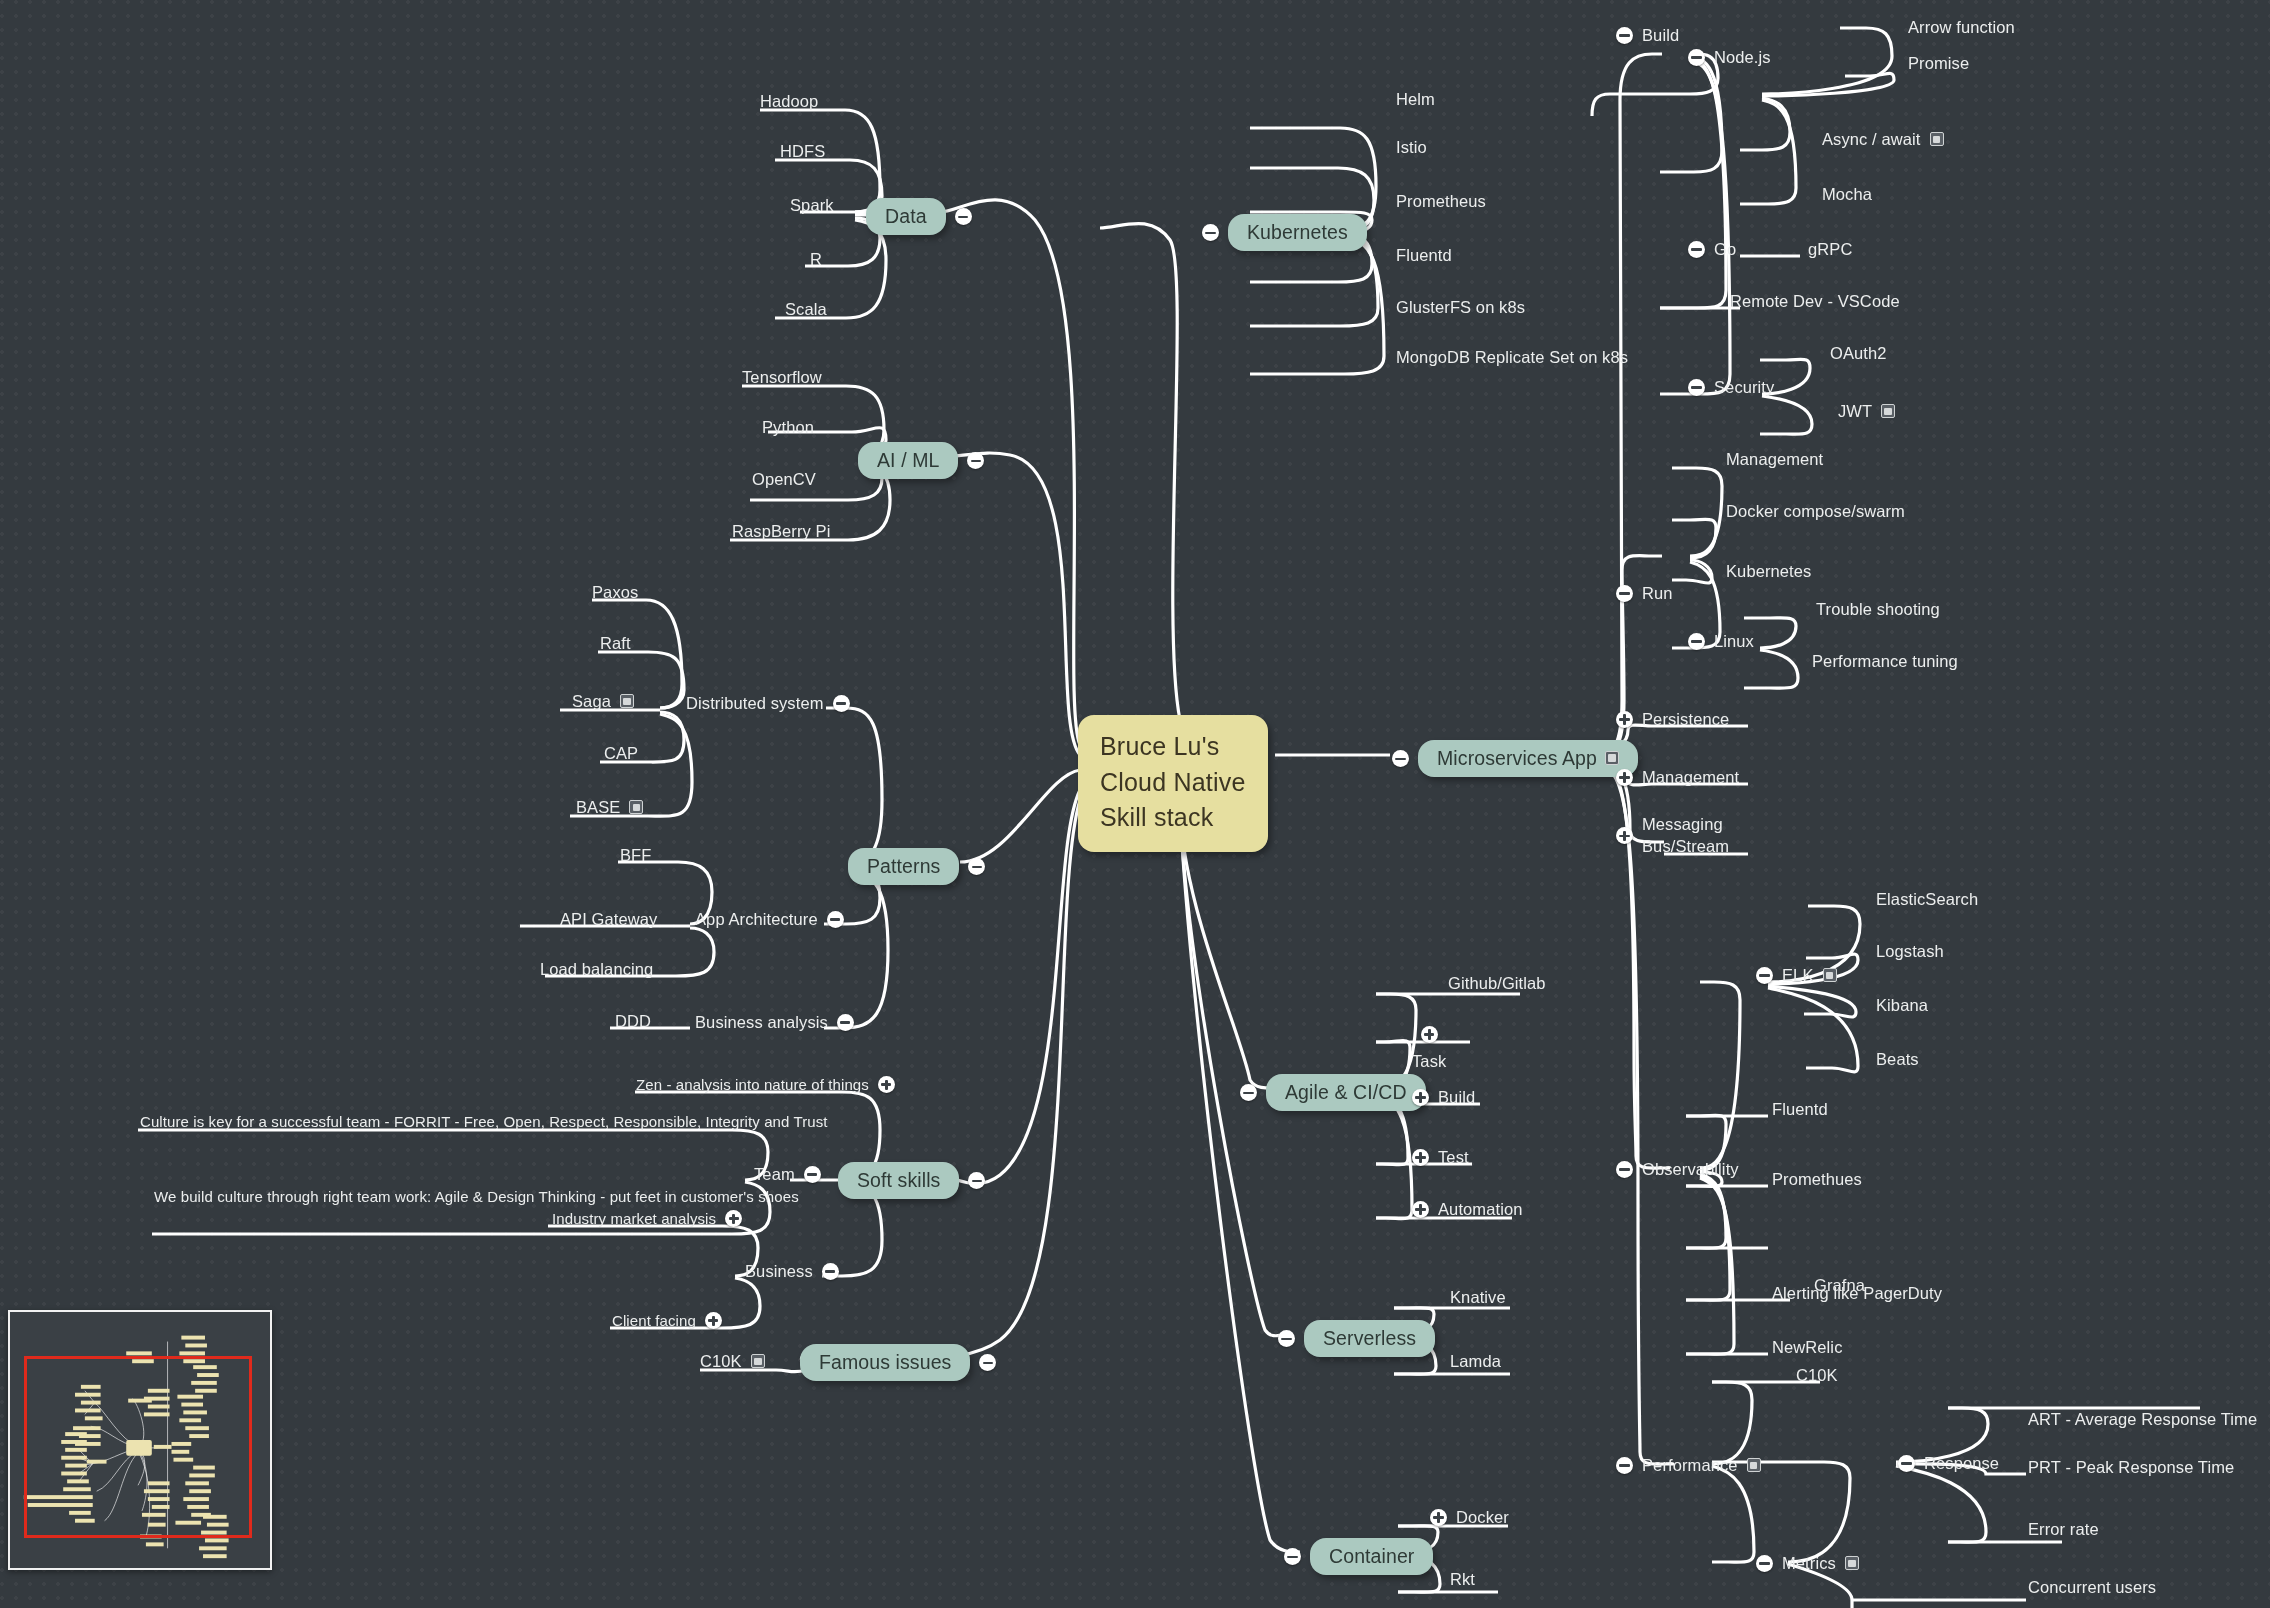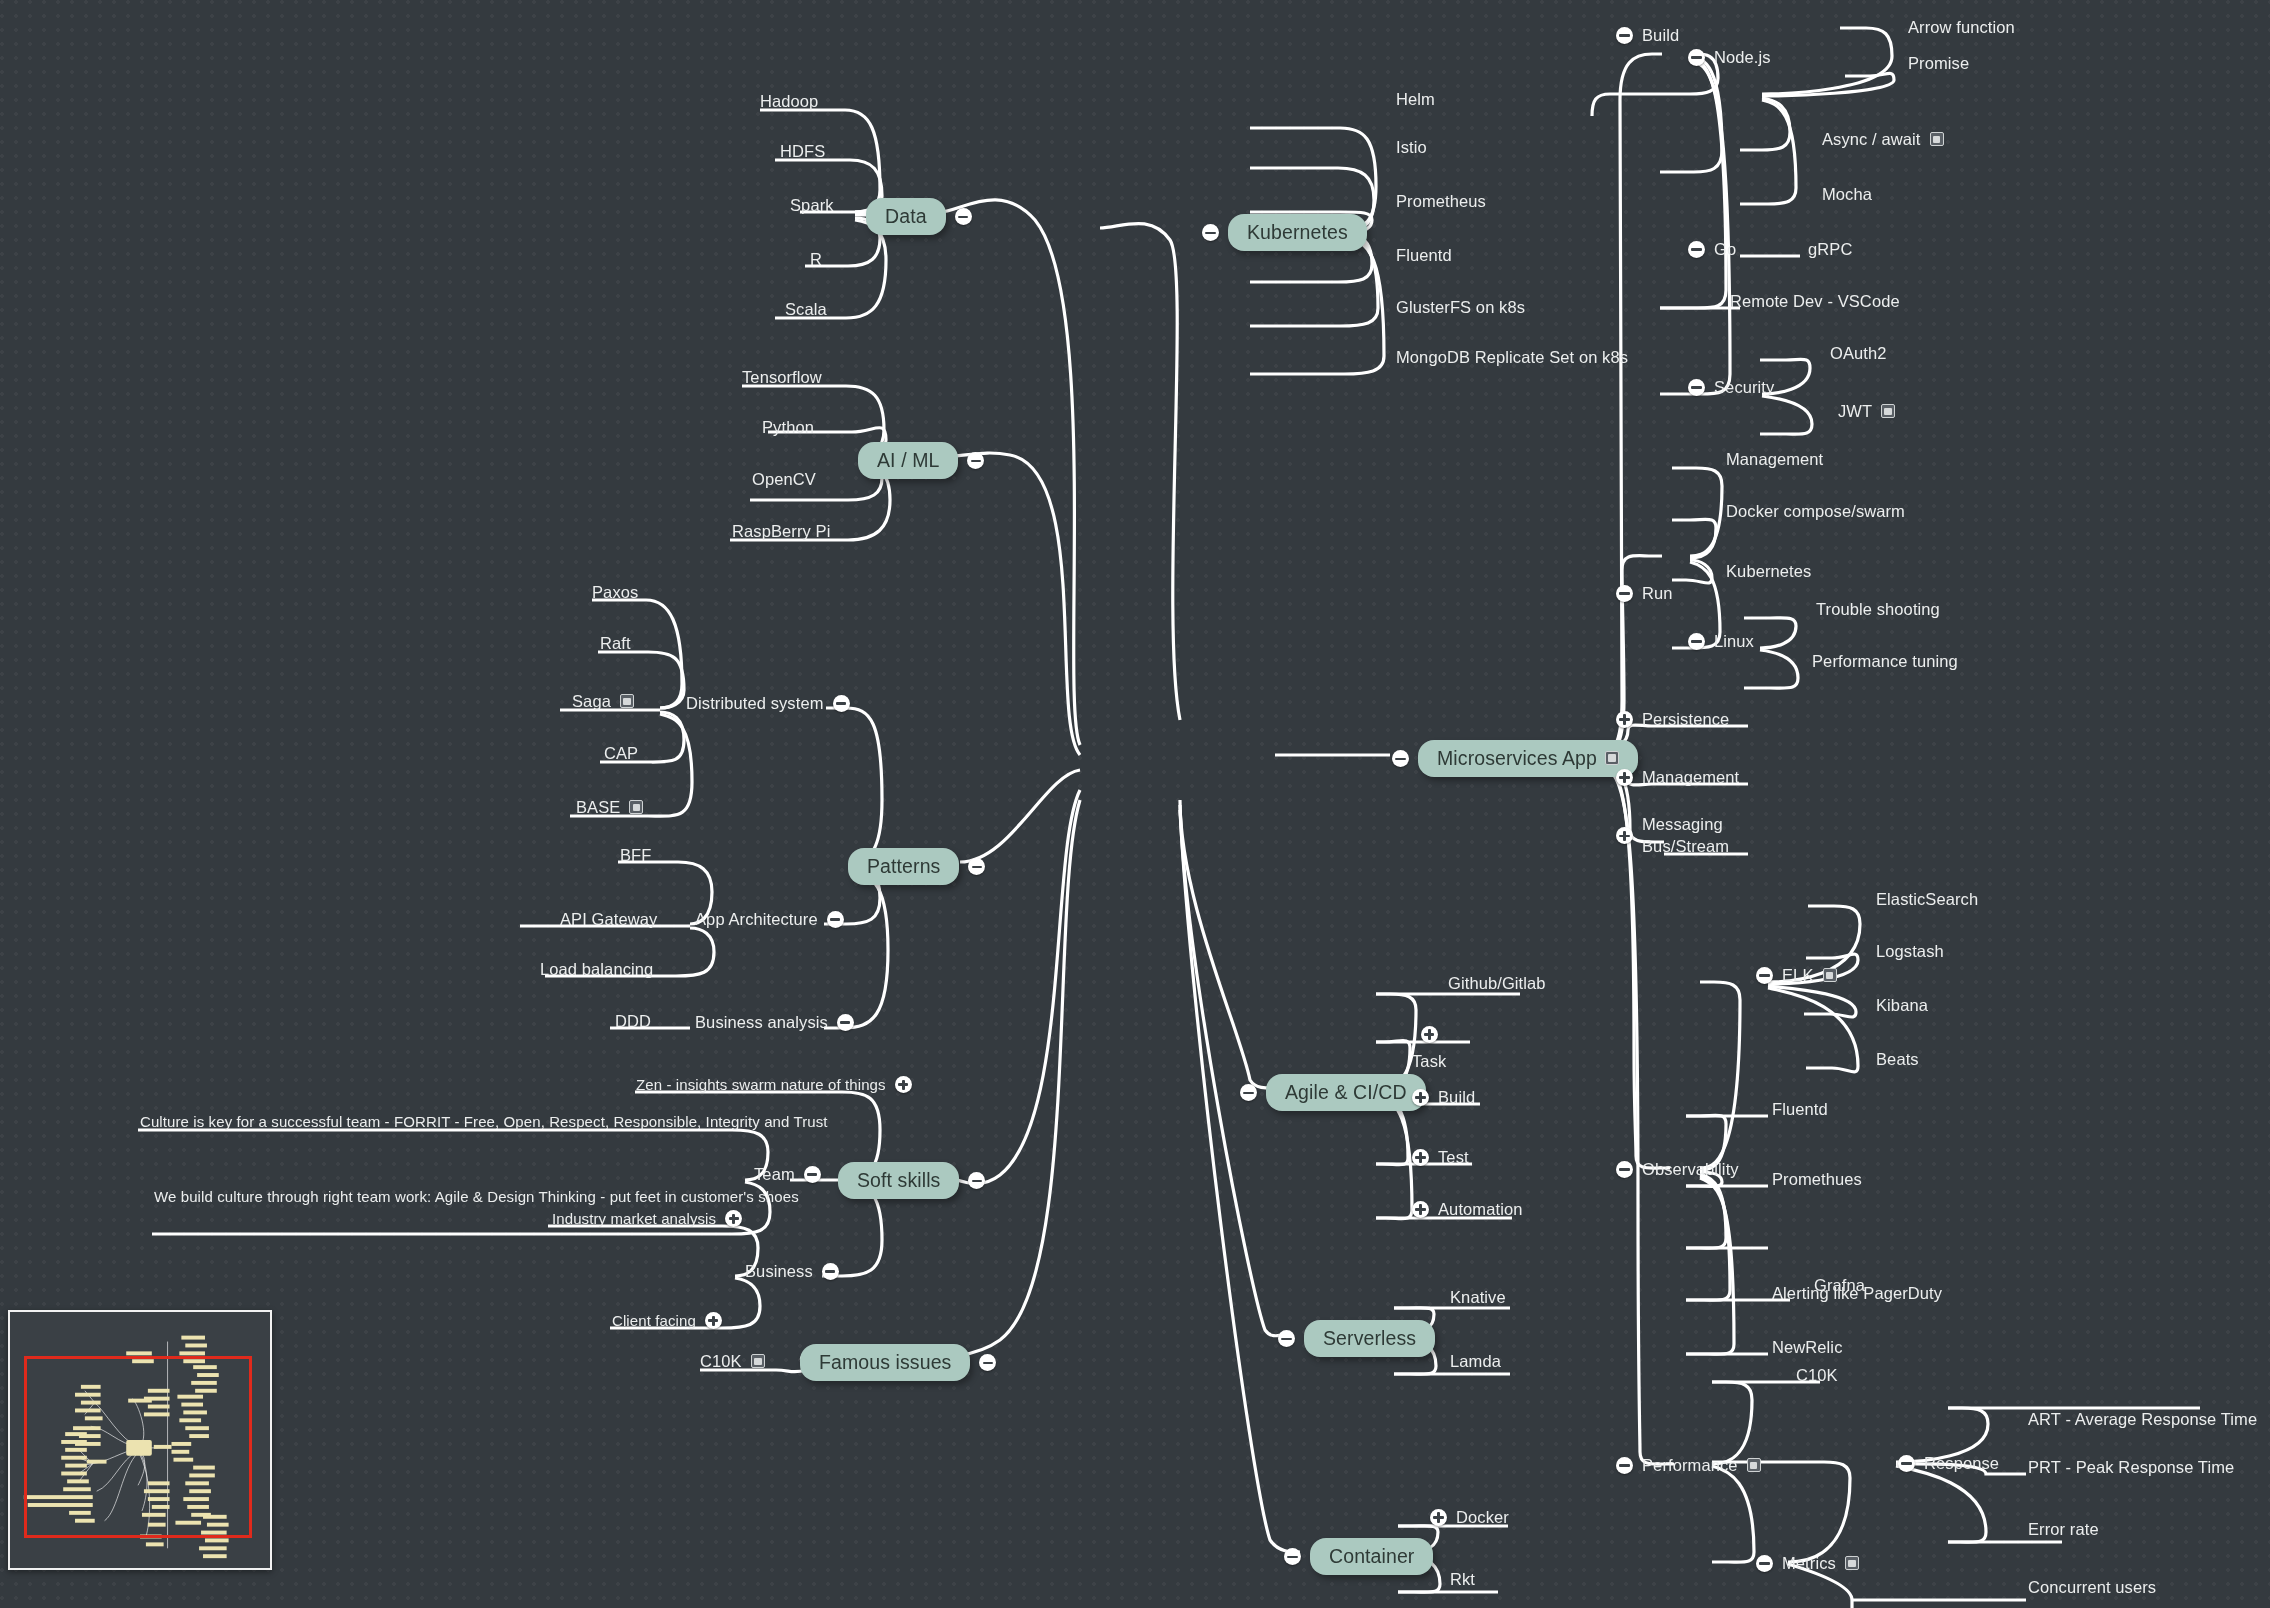--- a/index.html
+++ b/index.html
@@ -232,20 +232,25 @@
     <path d="M1408 1336 C 1422 1340, 1436 1346, 1436 1366 C 1436 1376, 1426 1374, 1410 1374 L 1394 1374"></path>
     <path d="M1394 1308 L 1510 1308"></path>
     <path d="M1394 1374 L 1510 1374"></path>
 
     <path d="M1412 1552 C 1424 1552, 1438 1548, 1438 1532 C 1438 1524, 1428 1526, 1412 1526 L 1398 1526"></path>
     <path d="M1412 1554 C 1426 1558, 1440 1564, 1440 1584 C 1440 1594, 1430 1592, 1414 1592 L 1398 1592"></path>
     <path d="M1398 1526 L 1508 1526"></path>
     <path d="M1398 1592 L 1498 1592"></path>
   </svg>
 
+  <div class="node root" style="left:1078px;top:715px;">
+    <div class="lbl">Bruce Lu's
+Cloud Native
+Skill stack</div>
+  </div>
 
   <div class="node" style="left:866px;top:198px;">
     <div class="pill">
       <span class="lbl">Data</span>
     </div>
     <span class="toggle"></span>
   </div>
   <div class="node plain" style="left:760px;top:92px;">
       <span class="lbl">Hadoop</span>
     </div>
@@ -333,21 +338,21 @@
     </div>
 
   <div class="node" style="left:838px;top:1162px;">
     <div class="pill">
       <span class="lbl">Soft skills</span>
     </div>
     <span class="toggle"></span>
   </div>
 
   <div class="node plain small" style="left:636px;top:1076px;">
-    <span class="lbl">Zen - insights swarm nature of things</span>
+    <span class="lbl">Zen - analysis into nature of things</span>
     <span class="toggle plus"></span>
   </div>
 
   <div class="node plain" style="left:754px;top:1165px;">
     <span class="lbl">Team</span>
     <span class="toggle"></span>
   </div>
   <div class="node plain small" style="left:140px;top:1113px;">
       <span class="lbl">Culture is key for a successful team - FORRIT - Free, Open, Respect, Responsible, Integrity and Trust</span>
     </div>

